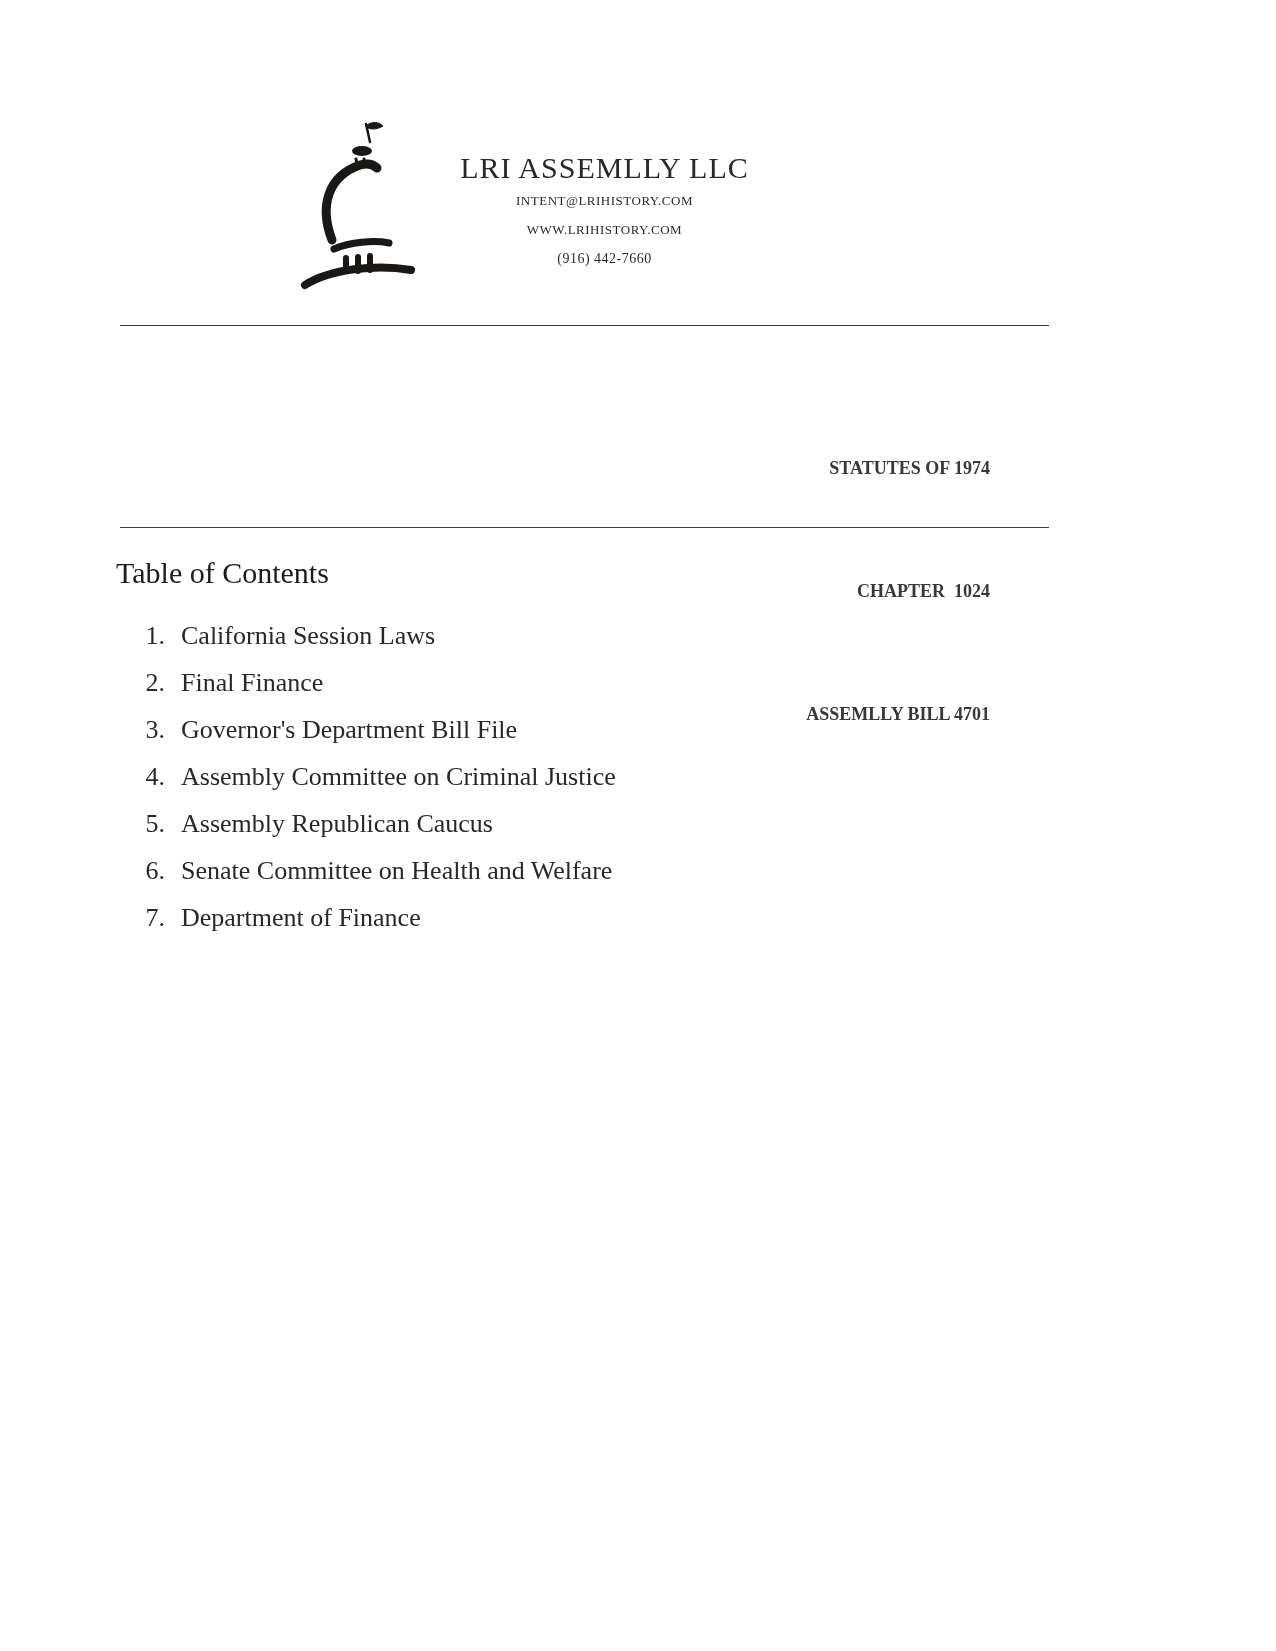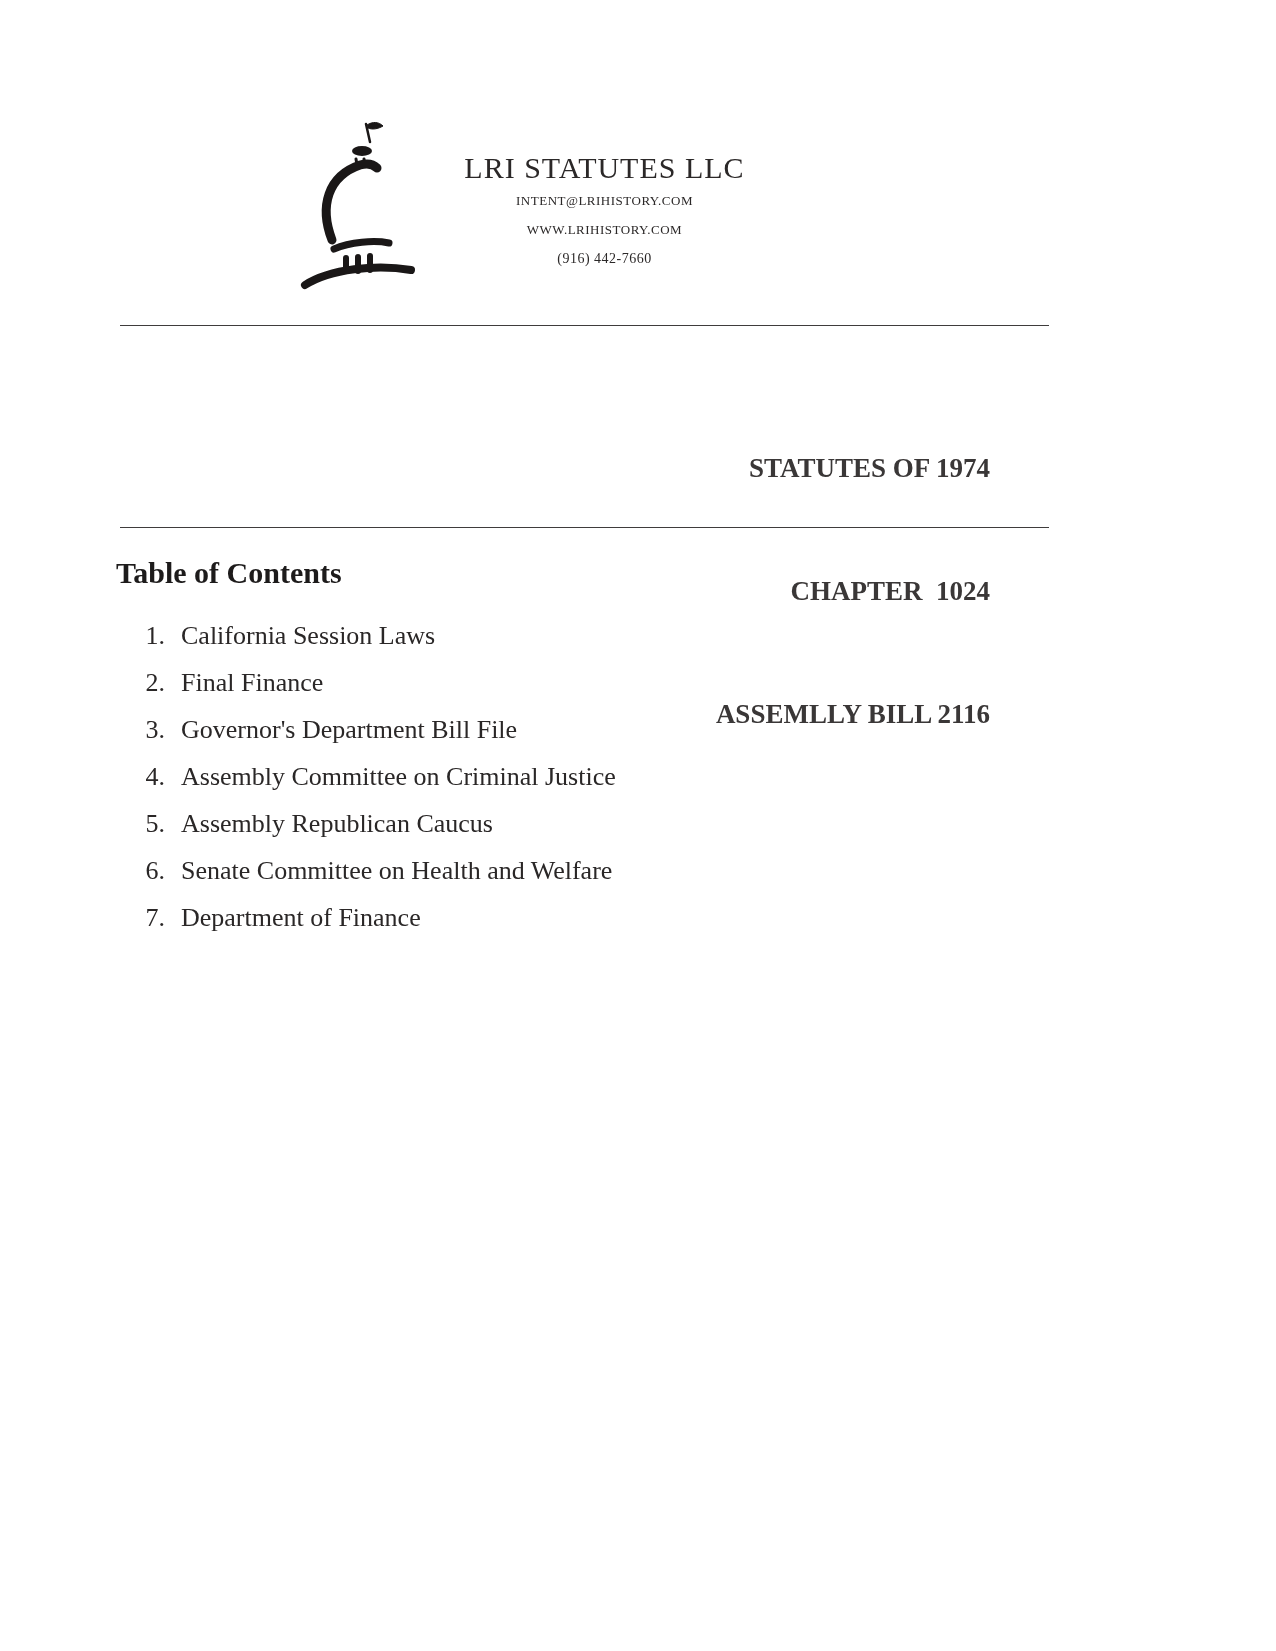--- a/index.html
+++ b/index.html
@@ -53,31 +53,31 @@
     border-top: 1.5px solid #3f3c3c;
   }
   .rule.one { top: 325px; }
   .rule.two { top: 527px; }
   .title-block {
     position: absolute;
     right: 286px;
     top: 366px;
     text-align: right;
     font-weight: bold;
-    font-size: 27px;
+    font-size: 18px;
     line-height: 41px;
     color: #3a3737;
     white-space: pre-wrap;
   }
   .toc-heading {
     position: absolute;
     left: 116px;
     top: 556px;
     font-size: 30px;
-    font-weight: bold;
+    font-weight: normal;
     color: #1d1b1b;
   }
   .toc-list {
     position: absolute;
     left: 120px;
     top: 622px;
   }
   .toc-item {
     display: flex;
     align-items: baseline;
@@ -112,32 +112,32 @@
     <path d="M42 122 C29 88 38 58 70 47 C77 45 83 46 87 50" stroke-width="9"></path>
 
     <path d="M44 131 C60 124 84 122 99 125" stroke-width="7"></path>
 
     <path d="M56 140 l0 13 M68 139 l0 14 M80 138 l0 14" stroke-width="6"></path>
 
     <path d="M15 167 C40 151 86 146 121 152" stroke-width="8"></path>
   </svg>
 
   <div class="header-text">
-    <div class="company-name">LRI STATUTES LLC</div>
+    <div class="company-name">LRI ASSEMLLY LLC</div>
     <div class="contact">INTENT@LRIHISTORY.COM</div>
     <div class="contact">WWW.LRIHISTORY.COM</div>
     <div class="contact phone">(916) 442-7660</div>
   </div>
 
   <div class="rule one"></div>
 
   <div class="title-block">
     <div>STATUTES OF 1974</div>
     <div>CHAPTER  1024</div>
-    <div>ASSEMLLY BILL 2116</div>
+    <div>ASSEMLLY BILL 4701</div>
   </div>
 
   <div class="rule two"></div>
 
   <div class="toc-heading">Table of Contents</div>
 
   <div class="toc-list">
     <div class="toc-item">
       <span class="toc-num">1.</span>
       <span class="toc-label">California Session Laws</span>

